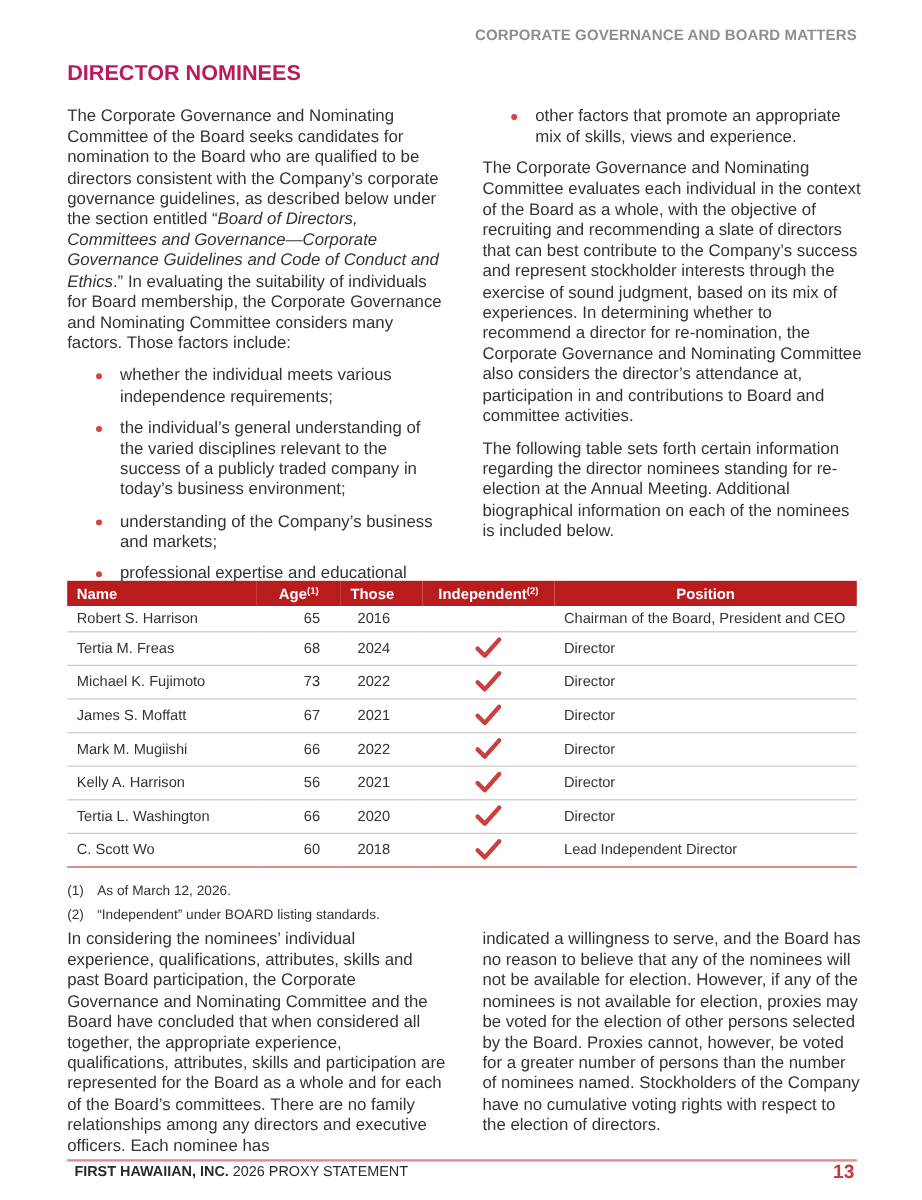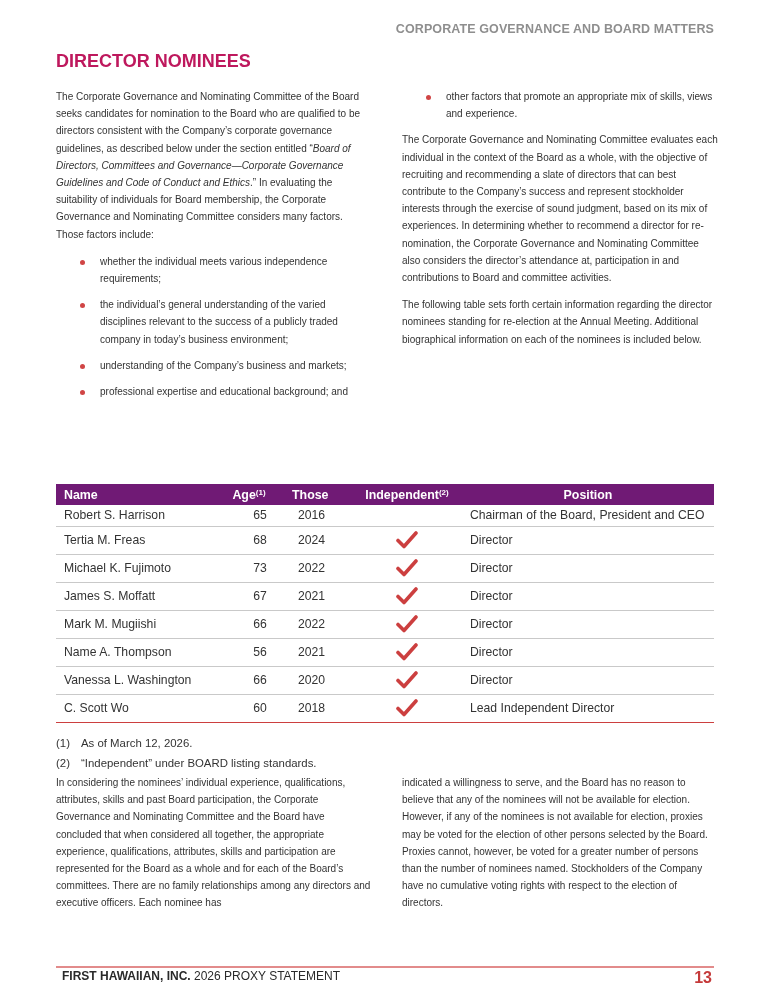--- a/index.html
+++ b/index.html
@@ -23,21 +23,21 @@
       position: absolute;
       top: 51px;
       left: 56px;
       font-size: 18px;
       font-weight: bold;
       color: #be185d;
     }
     .col {
       position: absolute;
       width: 316px;
-      font-size: 10px;
+      font-size: 14px;
       line-height: 17.2px;
       color: #333333;
     }
     .col-left-top { top: 88px; left: 56px; }
     .col-right-top { top: 88px; left: 402px; }
     .col p { margin-bottom: 10px; }
     .col p i { font-style: italic; }
     ul.bullets { list-style: none; margin: 0 0 0 24px; }
     ul.bullets li {
       position: relative;
@@ -59,21 +59,21 @@
     .nominee-table {
       position: absolute;
       top: 484px;
       left: 56px;
       width: 658px;
       border-collapse: collapse;
       font-size: 12.2px;
       color: #333;
     }
     .nominee-table thead tr {
-      background: #701a75;
+      background: #b91c1c;
       color: #ffffff;
     }
     .nominee-table th {
       height: 21px;
       font-weight: bold;
       font-size: 12.4px;
       text-align: left;
       padding: 0 8px;
     }
     .nominee-table th sup, .foot-sup { font-size: 8px; vertical-align: 4px; }
@@ -211,30 +211,30 @@
     <tr>
       <td class="c-name">Mark M. Mugiishi</td>
       <td class="c-age">66</td>
       <td class="c-ten">2022</td>
       <td class="c-ind"><span class="check"><svg width="22" height="20" viewBox="0 0 22 20">
               <path d="M2 10.5 L8 16.5 L20 3" fill="none" stroke="#cc3f3f" stroke-width="3.6" stroke-linecap="round" stroke-linejoin="round"></path>
             </svg></span></td>
       <td class="c-pos">Director</td>
     </tr>
     <tr>
-      <td class="c-name">Name A. Thompson</td>
+      <td class="c-name">Kelly A. Harrison</td>
       <td class="c-age">56</td>
       <td class="c-ten">2021</td>
       <td class="c-ind"><span class="check"><svg width="22" height="20" viewBox="0 0 22 20">
               <path d="M2 10.5 L8 16.5 L20 3" fill="none" stroke="#cc3f3f" stroke-width="3.6" stroke-linecap="round" stroke-linejoin="round"></path>
             </svg></span></td>
       <td class="c-pos">Director</td>
     </tr>
     <tr>
-      <td class="c-name">Vanessa L. Washington</td>
+      <td class="c-name">Tertia L. Washington</td>
       <td class="c-age">66</td>
       <td class="c-ten">2020</td>
       <td class="c-ind"><span class="check"><svg width="22" height="20" viewBox="0 0 22 20">
               <path d="M2 10.5 L8 16.5 L20 3" fill="none" stroke="#cc3f3f" stroke-width="3.6" stroke-linecap="round" stroke-linejoin="round"></path>
             </svg></span></td>
       <td class="c-pos">Director</td>
     </tr>
     <tr>
       <td class="c-name">C. Scott Wo</td>
       <td class="c-age">60</td>

